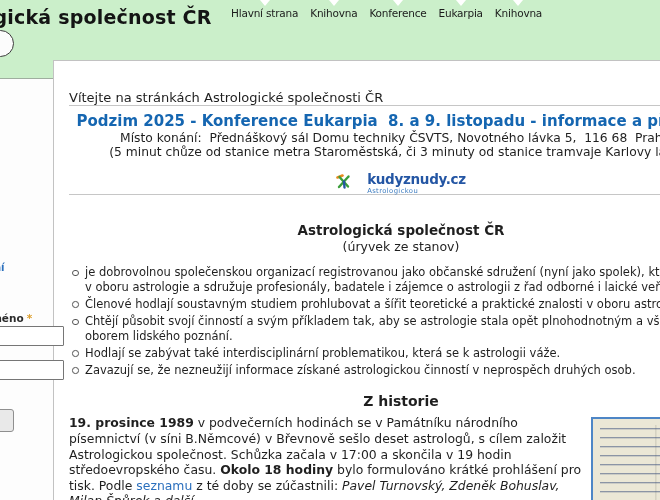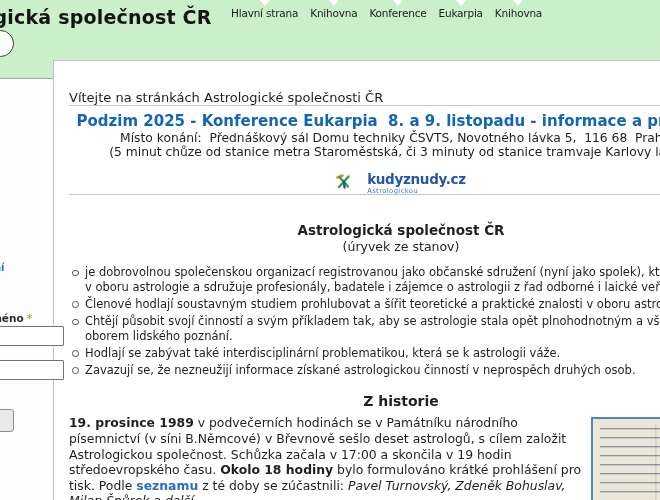--- a/index.html
+++ b/index.html
@@ -39,21 +39,21 @@
   .stanovy-sub{text-align:center;font-size:12.5px;margin-top:1px;}
 
   ul.bullets{list-style:none;margin:11px 0 0 0;padding:0;}
   ul.bullets li{position:relative;padding-left:16px;margin-bottom:2.5px;font-size:11.5px;line-height:14.6px;}
   ul.bullets li .dot{position:absolute;left:3px;top:4.5px;width:4.5px;height:4.5px;border:1px solid #555;border-radius:50%;}
   ul.bullets li .btxt{white-space:pre;display:block;}
 
   .hist-title{margin-top:16px;text-align:center;font-size:14px;font-weight:700;}
   .hist-para{margin-top:6px;font-size:12.4px;line-height:15.6px;}
   .hist-para .b{font-weight:700;text-align:right;}
-  .hist-para .lnk{color:#2a6fbd;font-weight:700;cursor:pointer;}
+  .hist-para .lnk{color:#2a6fbd;font-weight:400;cursor:pointer;}
   .hist-para .it{font-style:italic;}
 
   .scan{float:right;width:138px;height:168px;margin:2px 0 4px 9px;background:#ebe7d6;border:2px solid #4e86c6;position:relative;overflow:hidden;}
   .scan .lines{position:absolute;left:7px;top:6px;right:7px;bottom:4px;
     background-image:
       repeating-linear-gradient(180deg, rgba(60,80,125,0.0) 0px, rgba(60,80,125,0.0) 3px, rgba(60,80,125,0.55) 3.5px, rgba(60,80,125,0.0) 5px, rgba(60,80,125,0.0) 9px),
       linear-gradient(90deg, rgba(60,80,125,0.0) 44%, rgba(120,120,110,0.25) 45%, rgba(60,80,125,0.0) 46%);}
 
   
   .side{position:absolute;z-index:4;}

